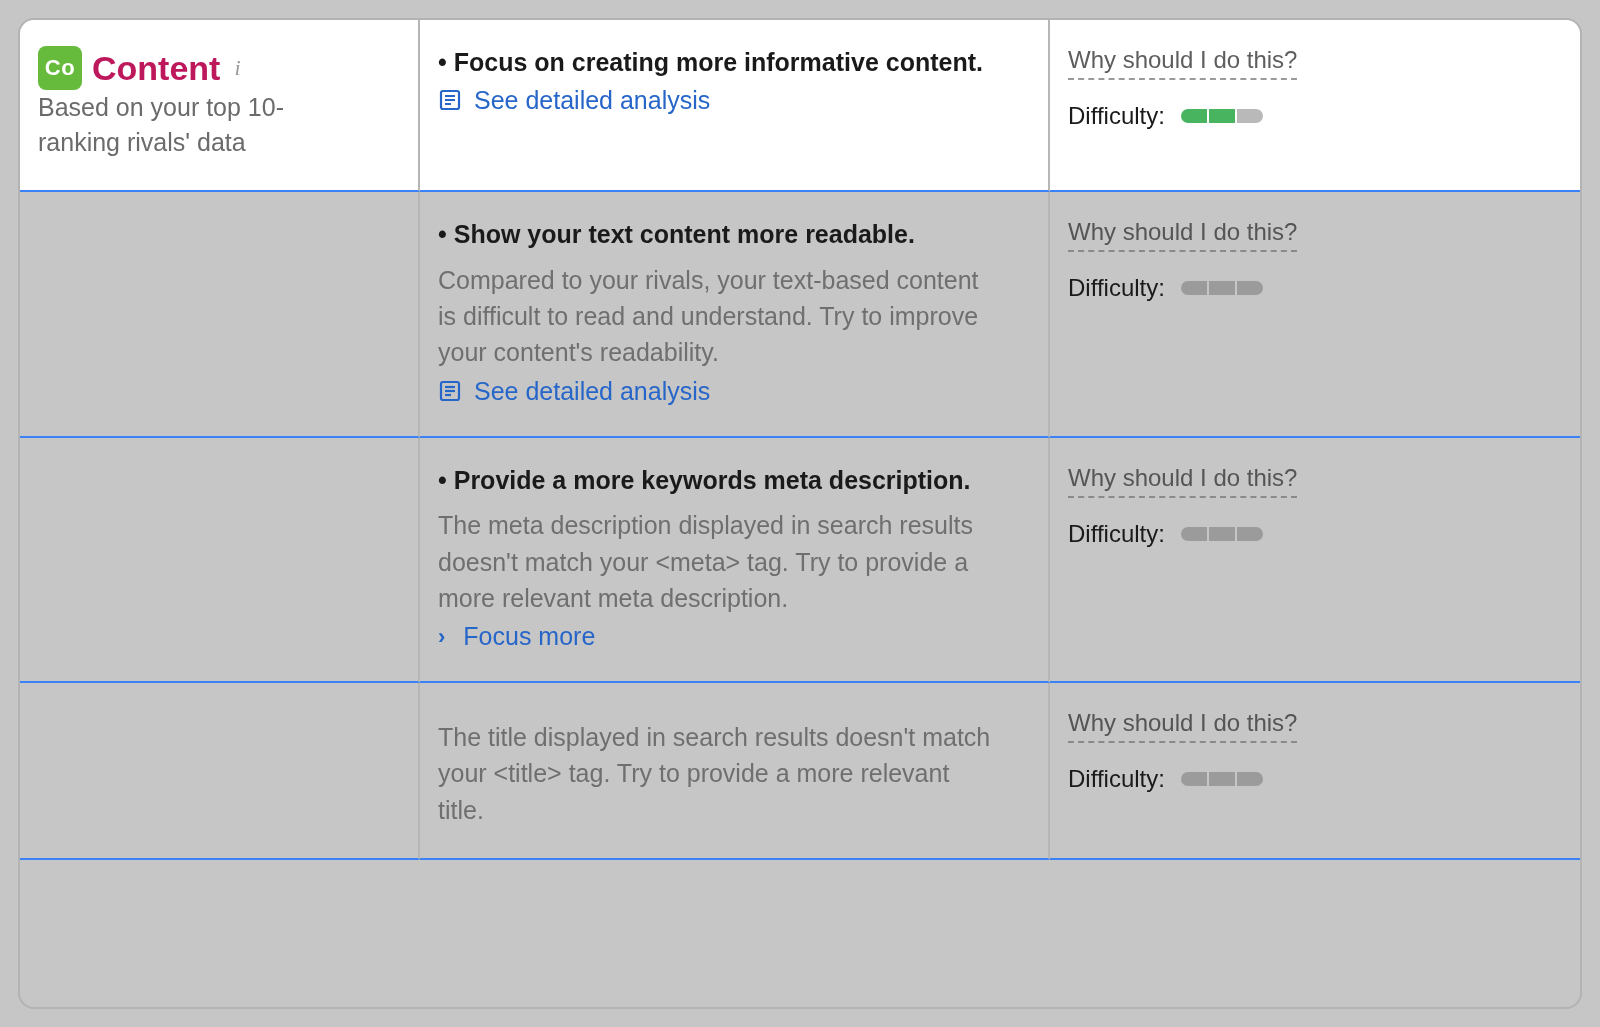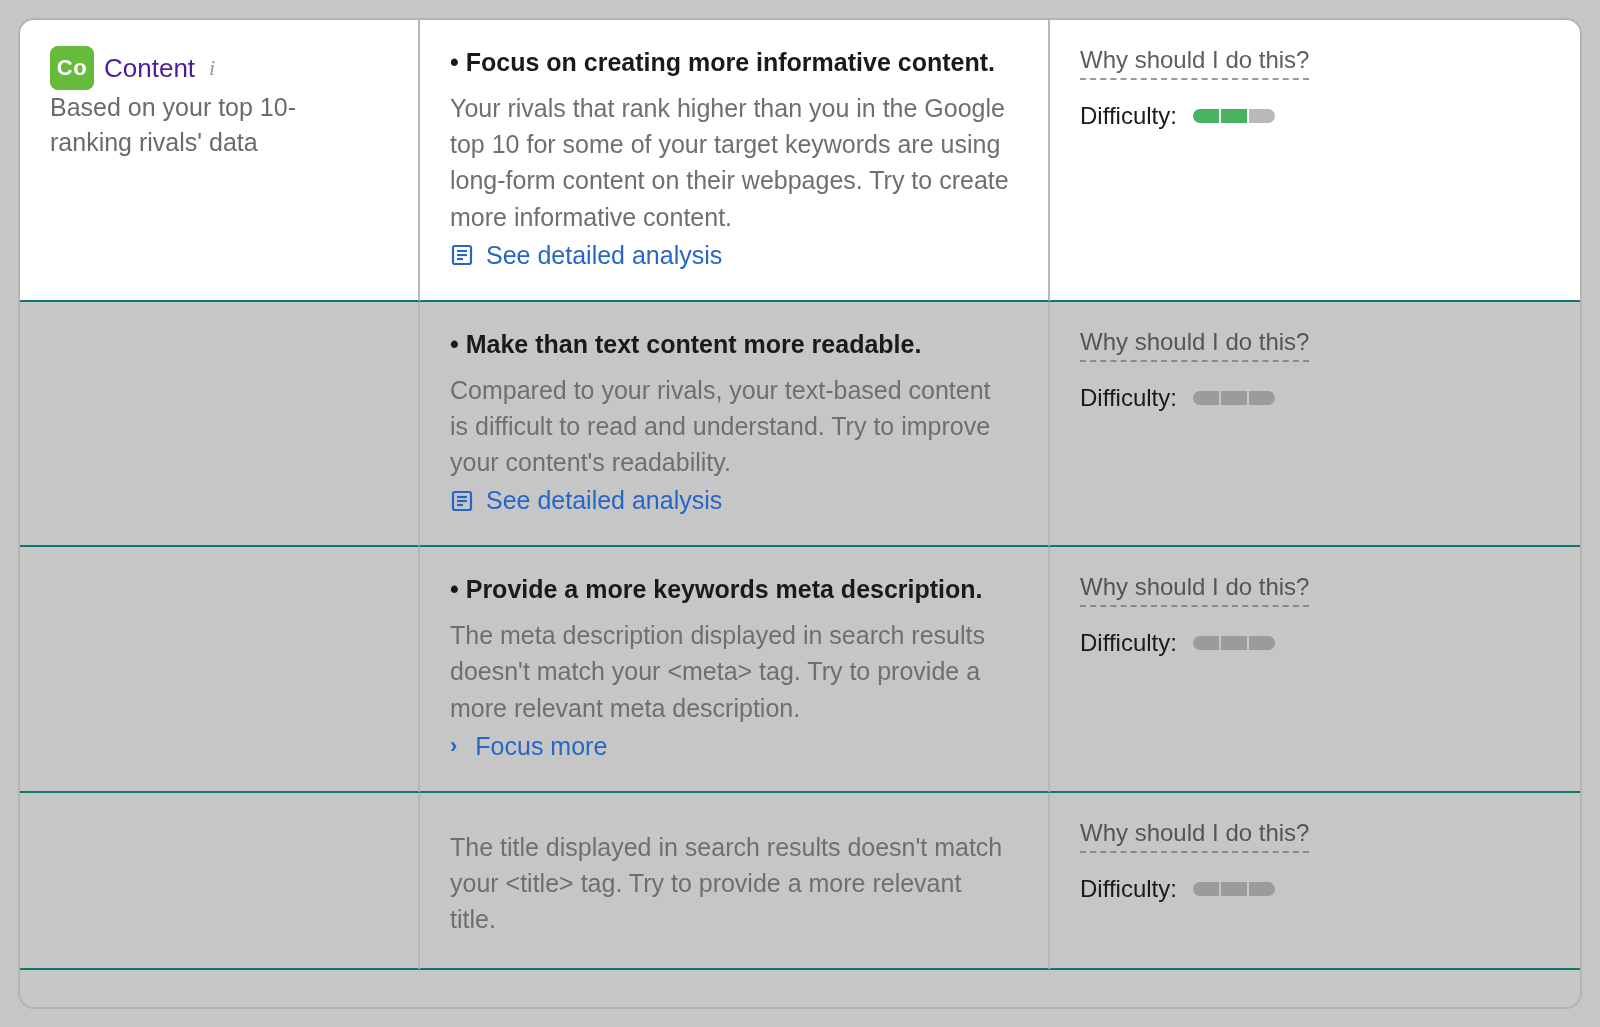--- a/index.html
+++ b/index.html
@@ -26,23 +26,23 @@
   }
   .grid {
     display: grid;
     grid-template-columns: 400px 630px 1fr;
     width: 100%;
   }
   .row {
     display: contents;
   }
   .cell {
-    padding: 26px 30px 30px 30px;
+    padding: 26px 30px 30px 18px;
     border-right: 2px solid #b6b6b6;
-    border-bottom: 2px solid #0f766e;
+    border-bottom: 2px solid #3b82f6;
     min-height: 100px;
   }
   .cell:last-child { border-right: none; }
   .row.active .cell { background: #ffffff; }
   .row.inactive .cell { background: #c6c6c6; }
 
   
   .left-head {
     display: flex;
     align-items: center;
@@ -55,23 +55,23 @@
     border-radius: 8px;
     color: #fff;
     font-weight: 600;
     font-size: 22px;
     display: flex;
     align-items: center;
     justify-content: center;
     letter-spacing: 0.5px;
   }
   .left-title {
-    font-size: 26px;
-    color: #4c1d95;
-    font-weight: 400;
+    font-size: 34px;
+    color: #be185d;
+    font-weight: 700;
   }
   .info-icon {
     color: #9a9a9a;
     font-size: 22px;
     font-style: italic;
     font-family: Georgia, 'Times New Roman', serif;
     margin-left: 4px;
     line-height: 1;
   }
   .left-sub {
@@ -165,40 +165,39 @@
     <div class="grid" id="grid">
         <div class="row active"><div class="cell">  
             <div class="left-head">    
               <span class="badge">Co</span>    
               <span class="left-title">Content</span>    
               <span class="info-icon">i</span>  
             </div>  
             <div class="left-sub">Based on your top 10-ranking rivals' data</div>
           </div><div class="cell">  
             <div class="rec-title">Focus on creating more informative content.</div>  
-            <div class="rec-desc">Your rivals that rank higher than you in the Google top 10 for some of your target keywords are using long-form content on their webpages. Try to create more informative content.</div>  
             <div class="action-link">    
               <span class="doc-icon"><svg viewBox="0 0 24 24" fill="none" stroke="#2766c9" stroke-width="2.2">
                   <rect x="3" y="3" width="18" height="18" rx="2"></rect>
                   <line x1="7" y1="8" x2="17" y2="8"></line>
                   <line x1="7" y1="12" x2="17" y2="12"></line>
                   <line x1="7" y1="16" x2="13" y2="16"></line>
                 </svg></span>    
               <span>See detailed analysis</span>  
             </div>
           </div><div class="cell">  <span class="why-link">Why should I do this?</span>  <div class="diff-wrap">    
               <span>Difficulty:</span>
               <span class="meter">
                 <span class="seg fill"></span>
                 <span class="seg fill"></span>
                 <span class="seg"></span>
               </span>  
             </div></div></div>
         <div class="row inactive"><div class="cell"></div><div class="cell">  
-            <div class="rec-title">Make than text content more readable.</div>  
+            <div class="rec-title">Show your text content more readable.</div>  
             <div class="rec-desc">Compared to your rivals, your text-based content is difficult to read and understand. Try to improve your content's readability.</div>  
             <div class="action-link">    
               <span class="doc-icon"><svg viewBox="0 0 24 24" fill="none" stroke="#2766c9" stroke-width="2.2">
                   <rect x="3" y="3" width="18" height="18" rx="2"></rect>
                   <line x1="7" y1="8" x2="17" y2="8"></line>
                   <line x1="7" y1="12" x2="17" y2="12"></line>
                   <line x1="7" y1="16" x2="13" y2="16"></line>
                 </svg></span>    
               <span>See detailed analysis</span>  
             </div>

